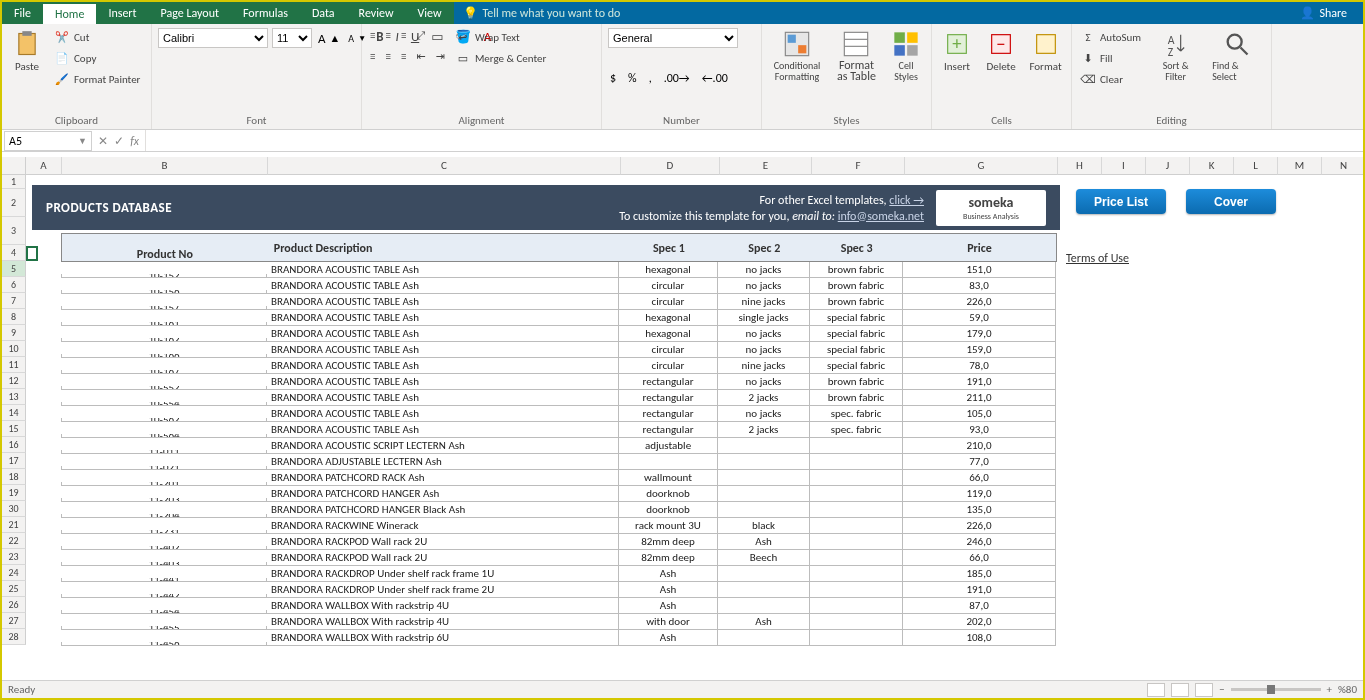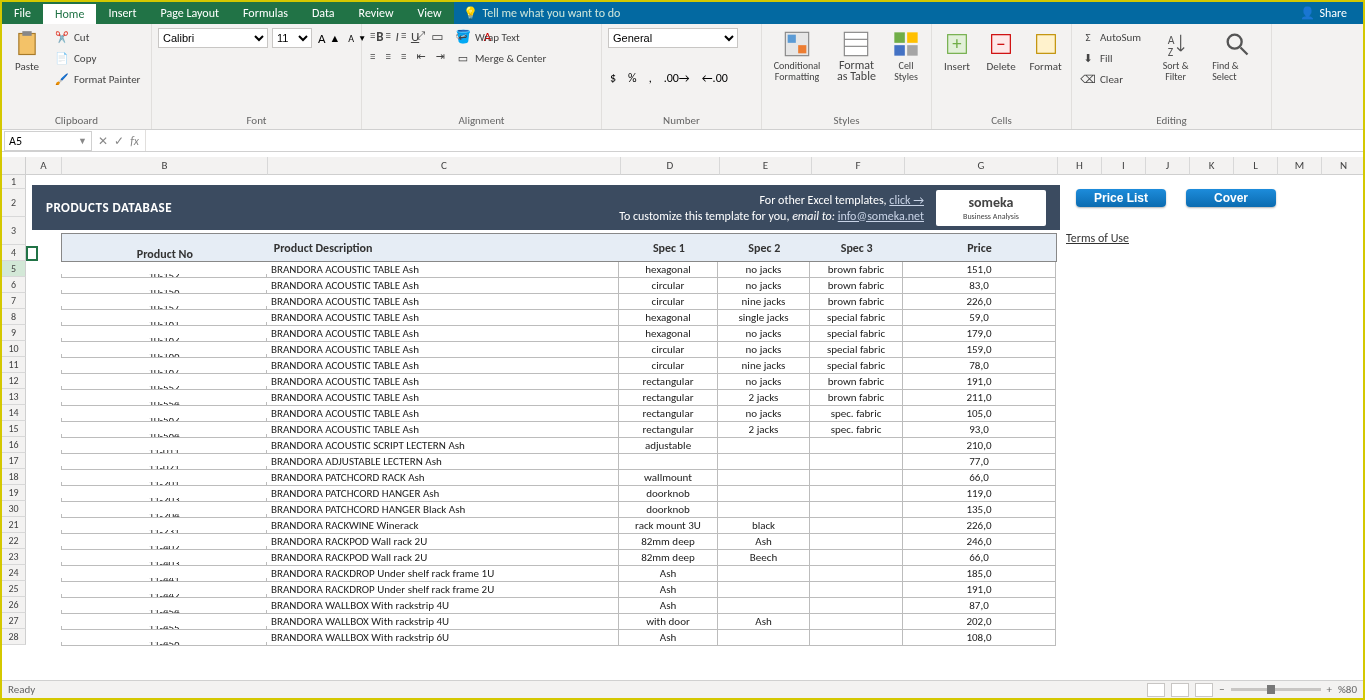--- a/index.html
+++ b/index.html
@@ -33,23 +33,23 @@
     .row-h { background: #f3f2f1; border-bottom: 1px solid #d8d8d8; border-right: 1px solid #cfcfcf; font-size: 10px; color: #444; display: flex; align-items: center; justify-content: center; }
     .row-h.selected { background: #d3e8d7; }
     .cells { position: absolute; top: 18px; left: 24px; right: 0; bottom: 0; overflow: hidden; }
 
     .layer { position: absolute; inset: 0; }
     .header-banner { position: absolute; left: 6px; top: 10px; width: 1028px; height: 45px; background: #3b4b60; color: #fff; display: flex; align-items: center; padding: 0 14px; font-size: 12px; }
     .header-title { font-weight: bold; font-size: 13px; letter-spacing: 0.5px; }
     .header-right { margin-left: auto; text-align: right; line-height: 16px; }
     .someka-logo { width: 110px; height: 36px; background: #fff; margin-left: 12px; border-radius: 2px; display: flex; flex-direction: column; align-items: center; justify-content: center; font-weight: bold; color: #444; font-size: 14px; }
     .someka-logo small { font-size: 8px; font-weight: normal; }
-    .navbtn { width: 90px; height: 18px; background: linear-gradient(#1d8cdb,#0b6bb0); color: #fff; border: none; border-radius: 4px; font-weight: bold; font-size: 12px; margin-left: 10px; box-shadow: 0 1px 2px rgba(0,0,0,.3); }
+    .navbtn { width: 90px; height: 25px; background: linear-gradient(#1d8cdb,#0b6bb0); color: #fff; border: none; border-radius: 4px; font-weight: bold; font-size: 12px; margin-left: 10px; box-shadow: 0 1px 2px rgba(0,0,0,.3); }
     .navbtns { position: absolute; left: 1040px; top: 14px; display: flex; gap: 10px; }
-    .terms-link { position: absolute; left: 1040px; top: 56px; font-size: 12px; color: #333; text-decoration: underline; }
+    .terms-link { position: absolute; left: 1040px; top: 76px; font-size: 12px; color: #333; text-decoration: underline; }
 
     .product-header { position: absolute; left: 35px; top: 58px; right: 300px; width: 996px; height: 29px; background: #e6edf5; border: 1px solid #888; display: flex; align-items: center; font-size: 12px; font-weight: bold; color: #333; }
     .ph-col { padding: 0 6px; }
     .data-table { position: absolute; left: 35px; top: 87px; width: 996px; }
     .data-row { display: flex; height: 16px; font-size: 11px; color: #222; }
     .data-cell { border-bottom: 1px solid #bcbcbc; border-right: 1px solid #bcbcbc; padding: 0 4px; display: flex; align-items: center; overflow: hidden; white-space: nowrap; }
     .data-table .data-cell:first-child { border-left: 1px solid #bcbcbc; }
     .c-pn { width: 206px; justify-content: center; margin-top: 12px; }
     .c-pd { width: 352px; }
     .c-s1 { width: 99px; justify-content: center; }

